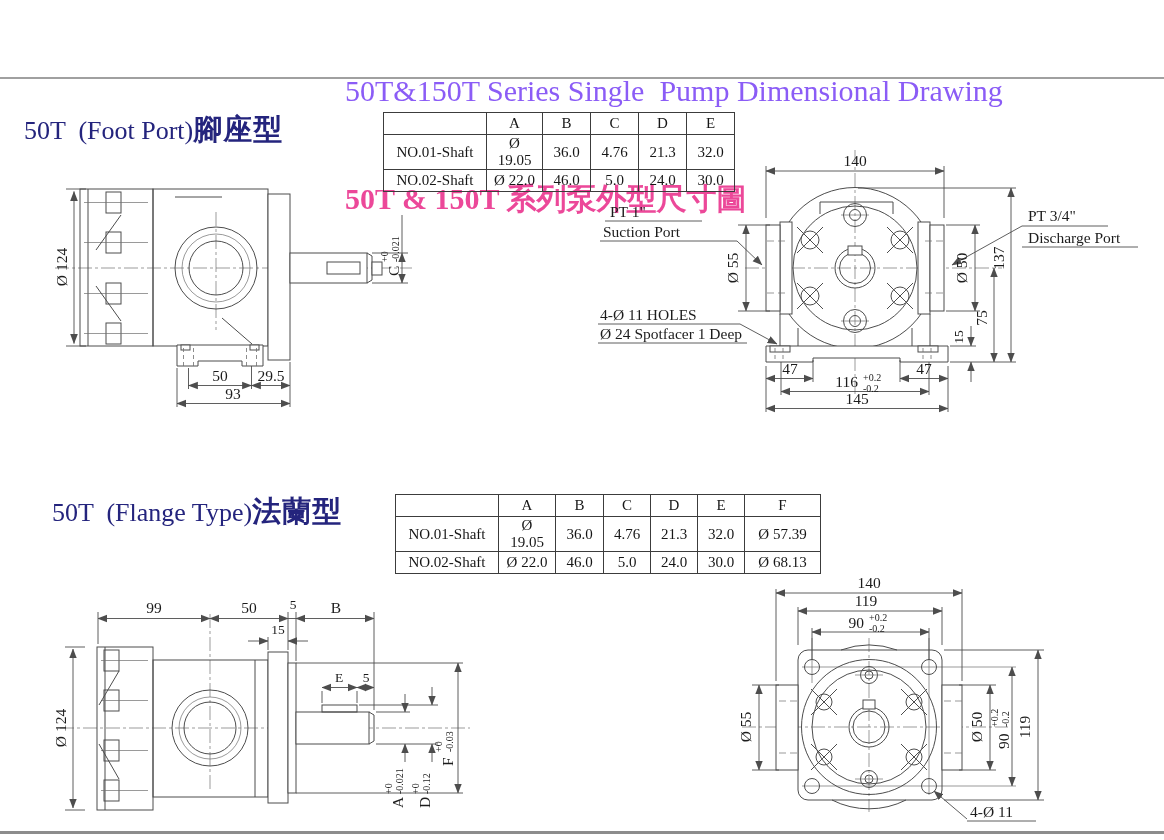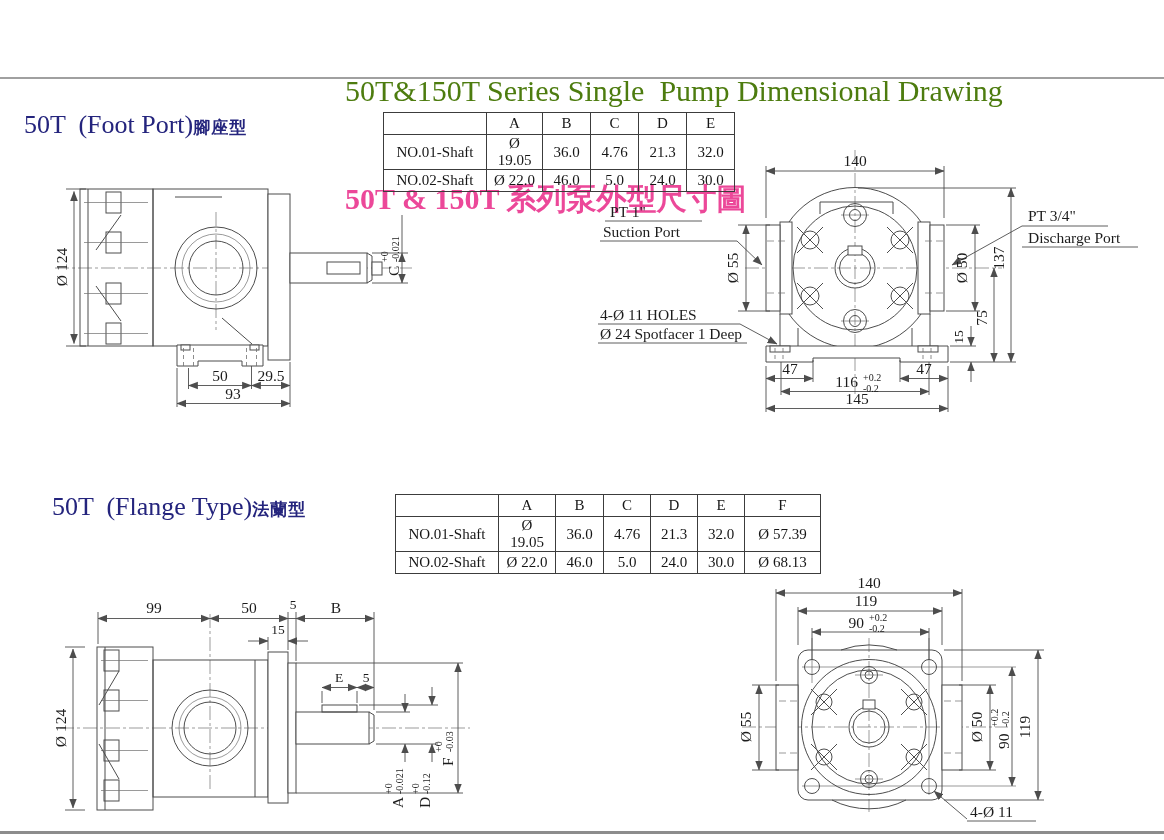--- a/index.html
+++ b/index.html
@@ -1,24 +1,24 @@
 <!DOCTYPE html>
 <html><head>
 <meta charset="utf-8">
 <style>
   html,body{margin:0;padding:0;background:#e8e8e8;}
   #page{position:relative;width:1164px;height:840px;background:#ffffff;overflow:hidden;
         font-family:"Liberation Serif",serif;color:#1f1f1f;}
   .abs{position:absolute;}
   #title-block{left:345px;top:1px;line-height:36px;white-space:pre;}
-  #title-line1{font-size:30px;color:#4d7c0f;}
+  #title-line1{font-size:30px;color:#8b5cf6;}
   #title-line2{font-size:30px;color:#ec4899;font-weight:bold;}
   .rule{position:absolute;left:0;width:1164px;background:#a0a0a0;}
   .heading{position:absolute;color:#24247d;font-size:26px;white-space:pre;}
-  .heading .zh{font-size:17px;font-weight:bold;letter-spacing:1px;}
+  .heading .zh{font-size:29px;font-weight:bold;letter-spacing:1px;}
   .tbl{position:absolute;}
   .tbl table{border-collapse:collapse;font-size:15px;color:#161616;table-layout:fixed;}
   .tbl td{border:1.4px solid #3c3c3c;height:21px;padding:0 4px;text-align:center;overflow:hidden;}
   .tbl td.lc{text-align:center;}
   svg{position:absolute;overflow:visible;}
   svg text{font-family:"Liberation Serif",serif;fill:#1c1c1c;}
   .t15{font-size:15.5px;}
   .t13{font-size:13.5px;}
   .t10{font-size:10px;}
   .ln{stroke:#4d4d4d;stroke-width:1;fill:none;}

